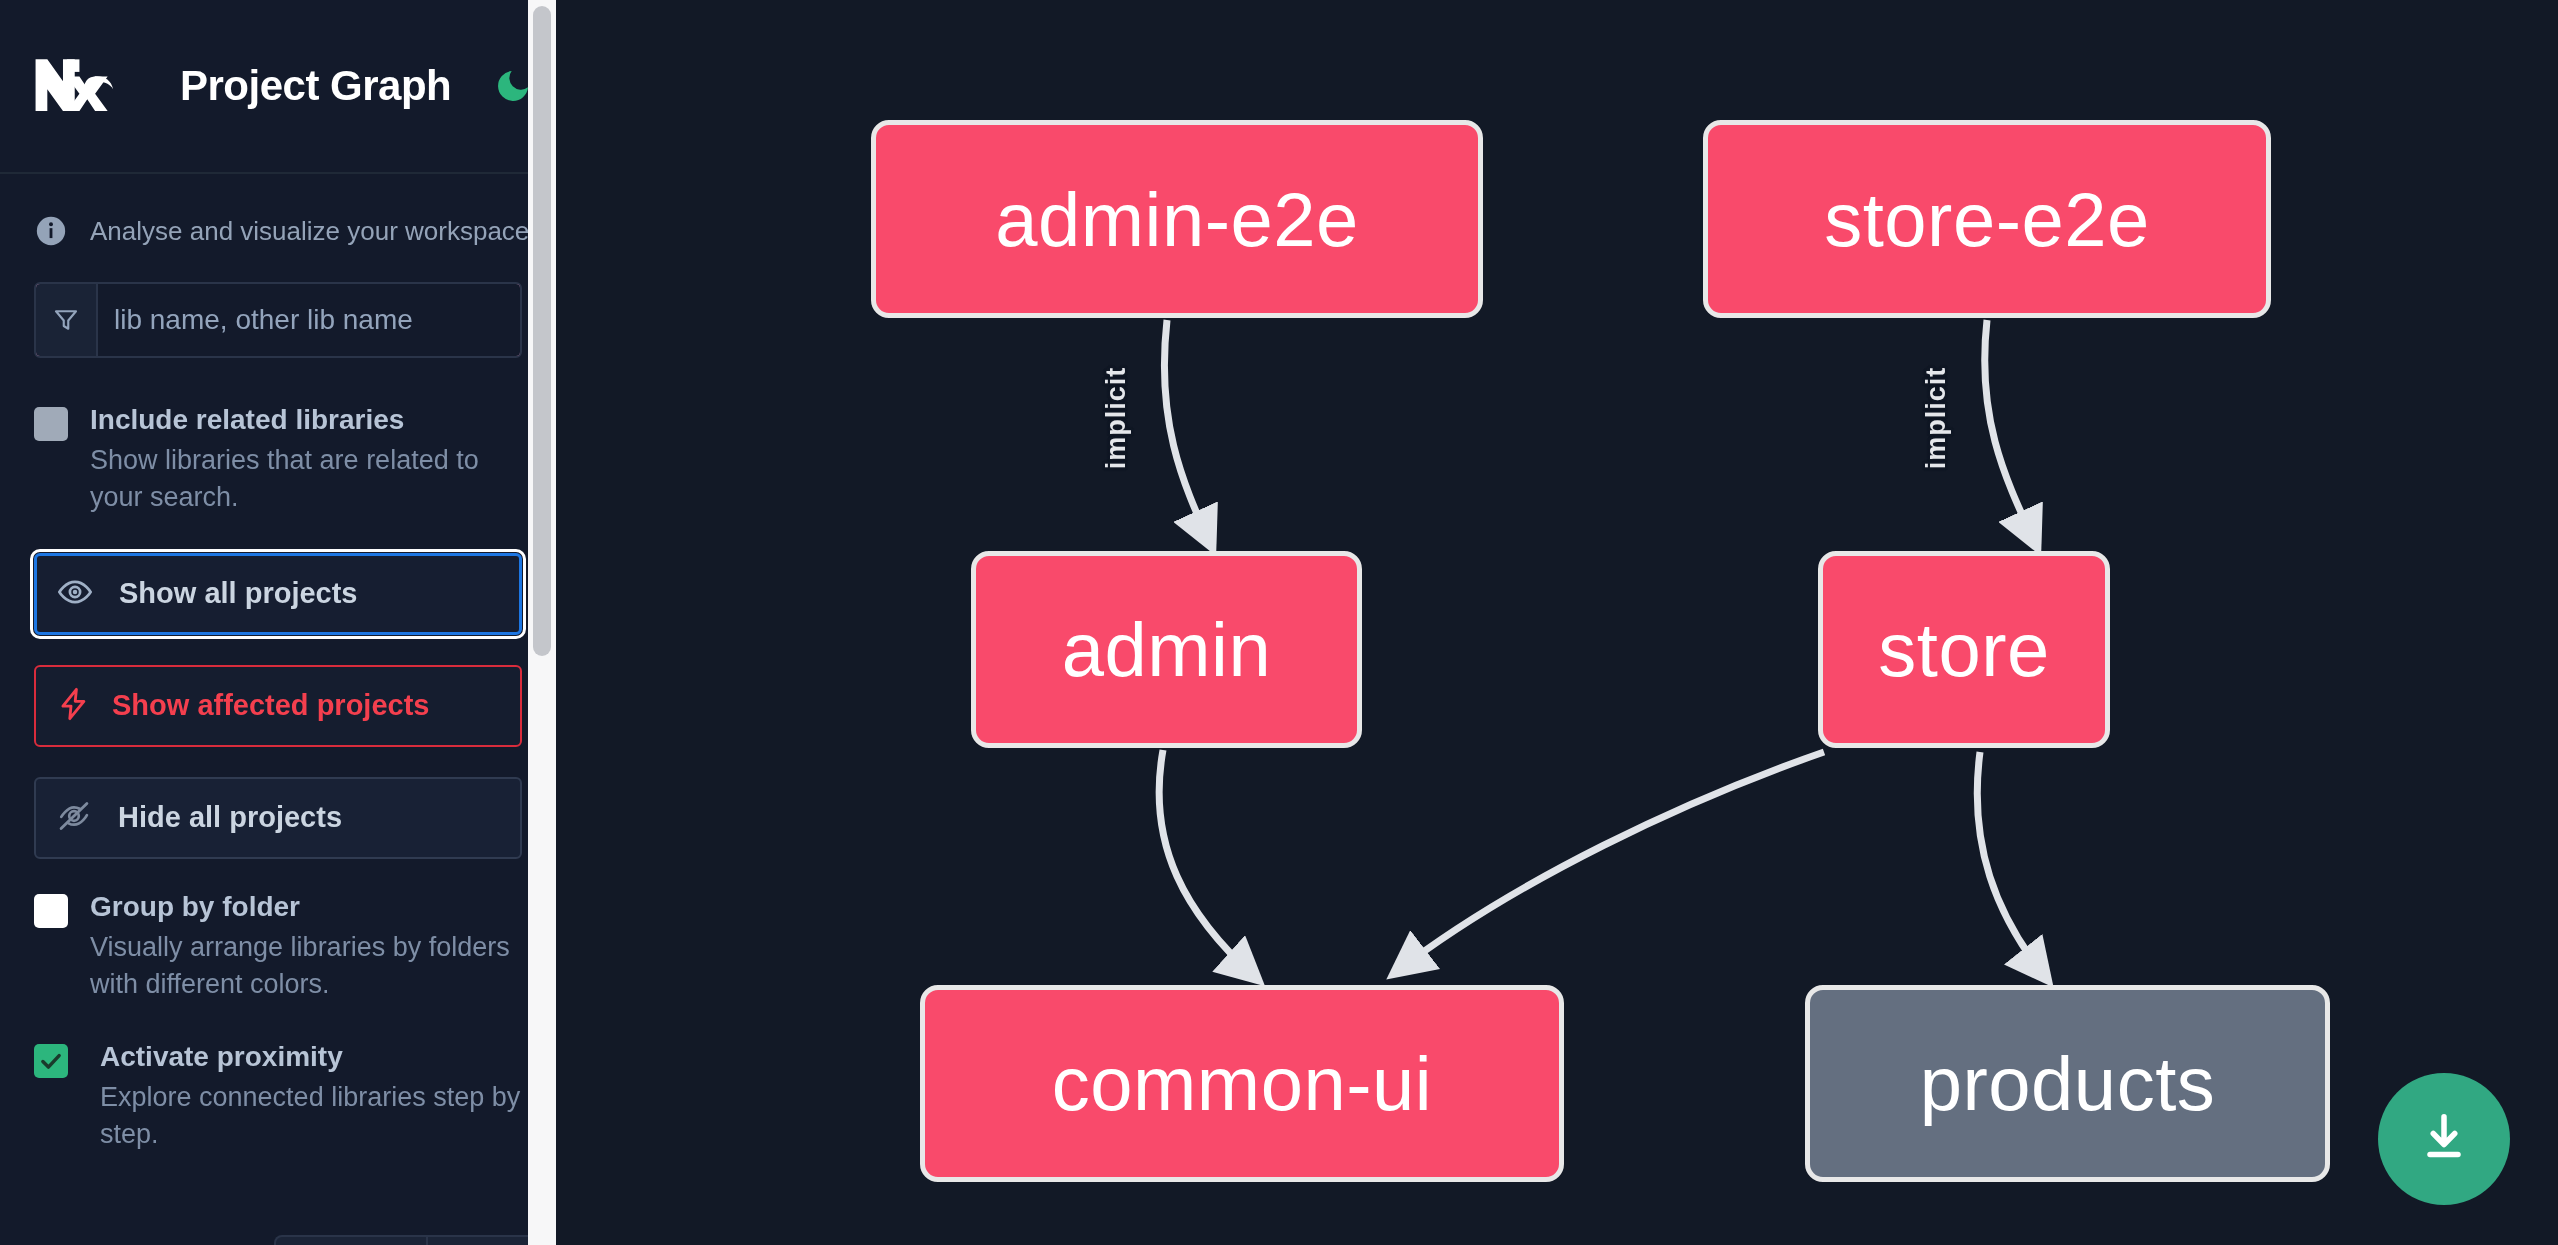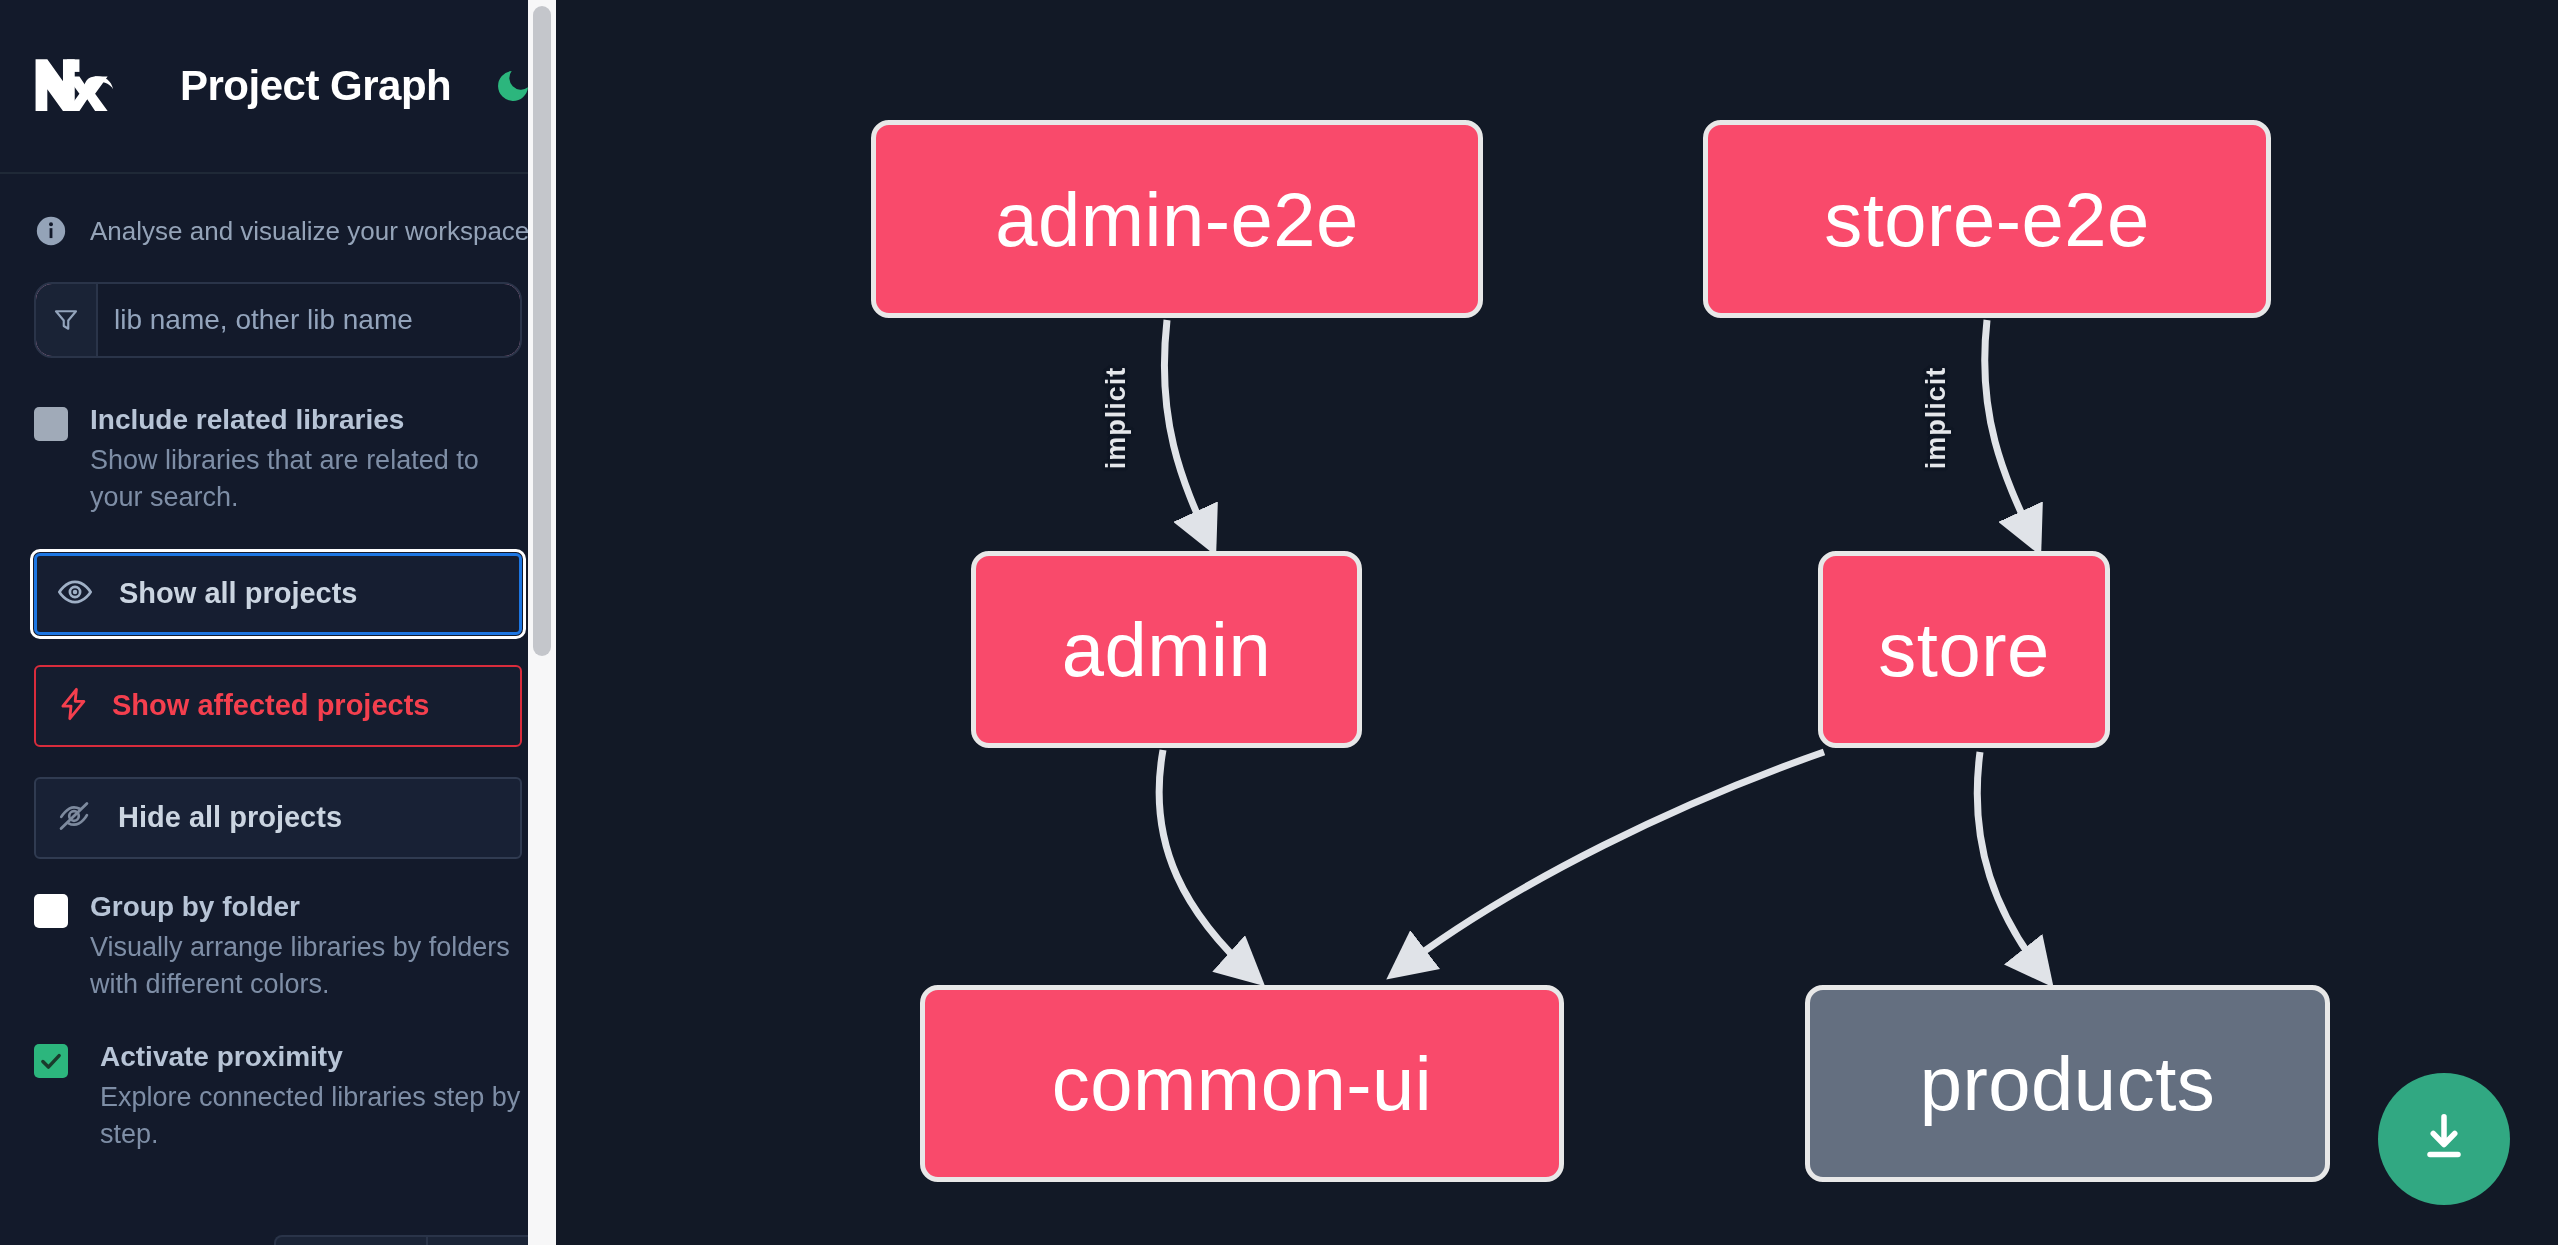--- a/index.html
+++ b/index.html
@@ -66,21 +66,21 @@
     color: #94A3B8;
     white-space: nowrap;
   }
 
   
   .search-wrap {
     display: flex;
     align-items: stretch;
     height: 76px;
     border: 2px solid #2A3449;
-    border-radius: 18px;
+    border-radius: 6px;
     overflow: hidden;
     background: #f9a8d4;
     margin-bottom: 44px;
   }
   .search-icon-box {
     width: 62px;
     display: flex;
     align-items: center;
     justify-content: center;
     border-right: 2px solid #2A3449;

